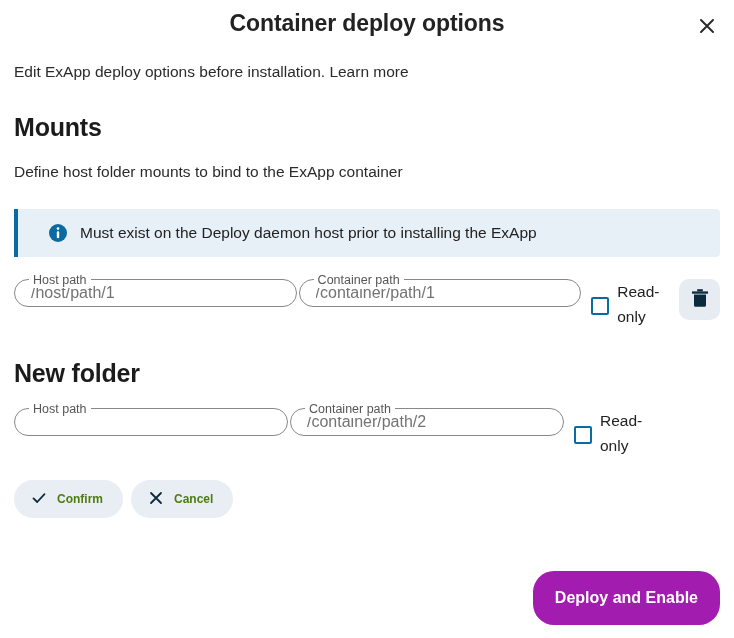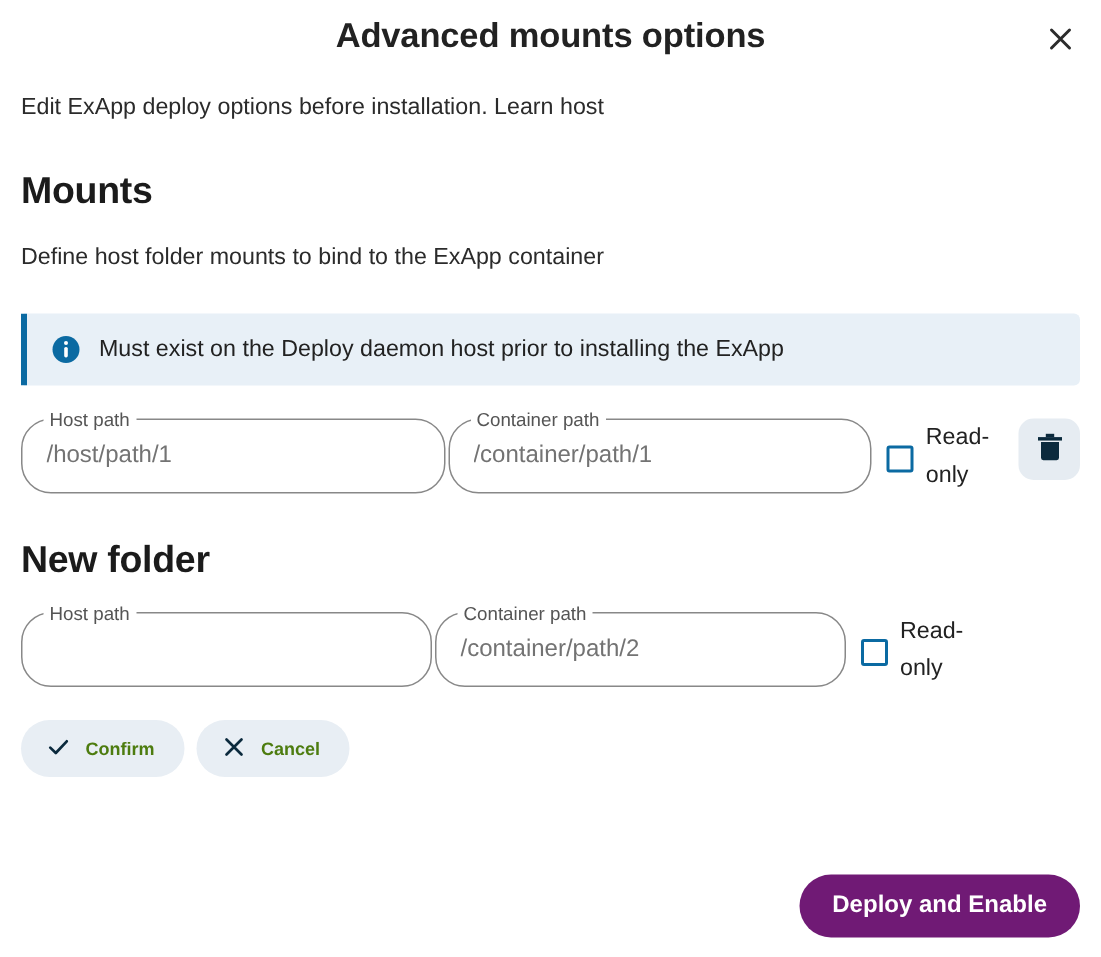--- a/index.html
+++ b/index.html
@@ -90,21 +90,21 @@
 
   
   .info-banner {
     margin-top: 28px;
     background: #e8f0f7;
     border-left: 4px solid #0b6aa2;
     border-radius: 0 4px 4px 0;
     height: 48px;
     display: flex;
     align-items: center;
-    padding-left: 16px;
+    padding-left: 30px;
     box-sizing: border-box;
   }
   .info-icon {
     flex: 0 0 auto;
     width: 20px;
     height: 20px;
     margin-right: 12px;
     display: block;
   }
   .info-text {
@@ -116,21 +116,21 @@
   .mount-row {
     display: flex;
     align-items: flex-start;
     margin-top: 22px;
   }
   .mount-row.second { margin-top: 20px; }
 
   .field {
     position: relative;
     box-sizing: border-box;
-    height: 50px;
+    height: 28px;
     border: 1px solid #888888;
     border-radius: 20px;
     background: #ffffff;
     display: flex;
     align-items: center;
   }
   .field-legend {
     position: absolute;
     top: -8px;
     left: 14px;
@@ -218,53 +218,53 @@
   .pill-button + .pill-button { margin-left: 8px; }
   .pill-button .btn-icon { margin-right: 9px; display: block; }
 
   
   .dialog-footer {
     position: absolute;
     right: 14px;
     bottom: 13px;
   }
   .primary-button {
-    height: 42px;
+    height: 54px;
     border: none;
     border-radius: 21px;
-    background: #701a75;
+    background: #a21caf;
     color: #ffffff;
     font-family: "Liberation Sans", sans-serif;
     font-size: 16px;
     font-weight: bold;
     padding: 12px 22px;
     cursor: pointer;
   }
 </style>
 </head>
 <body>
 
 <div class="dialog">
 
   <div class="dialog-header">
-    <div class="dialog-title">Advanced mounts options</div>
+    <div class="dialog-title">Container deploy options</div>
     <button class="close-button">
       <span class="close-icon">
         <svg width="18" height="18" viewBox="0 0 18 18" aria-hidden="true">
           <path d="M3 3 L15 15 M15 3 L3 15" stroke="#2b2b2b" stroke-width="2" stroke-linecap="round"></path>
         </svg>
       </span>
     </button>
   </div>
 
   <div class="dialog-body">
 
     <p class="intro-text">
       <span>Edit ExApp deploy options before installation.</span>
-      <a class="learn-more">Learn host</a>
+      <a class="learn-more">Learn more</a>
     </p>
 
     <h2 class="section-heading">Mounts</h2>
     <p class="section-subtext">Define host folder mounts to bind to the ExApp container</p>
 
     <div class="info-banner">
       <span class="info-icon">
         <svg width="20" height="20" viewBox="0 0 20 20" aria-hidden="true">
           <circle cx="10" cy="10" r="9" fill="#0b6aa2"></circle>
           <circle cx="10" cy="5.6" r="1.35" fill="#ffffff"></circle>

